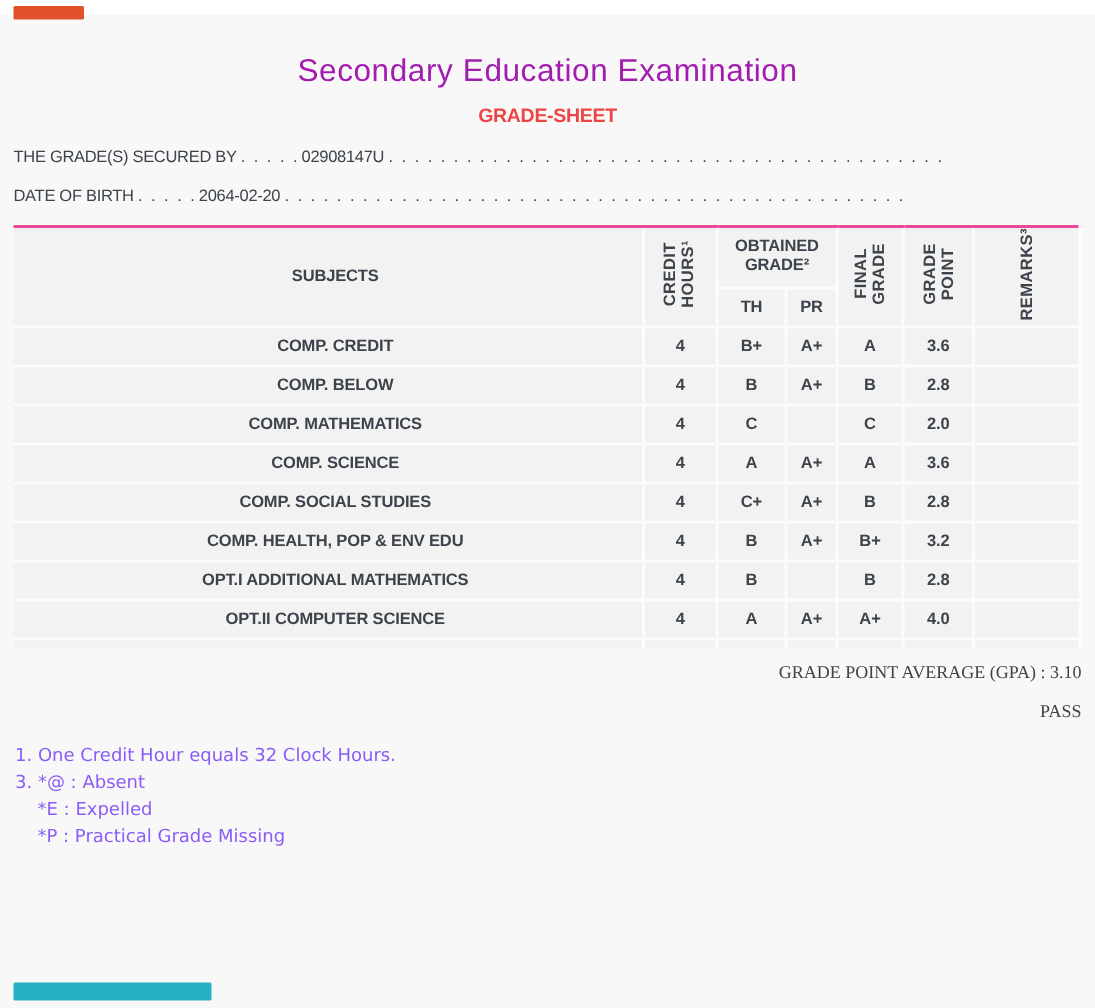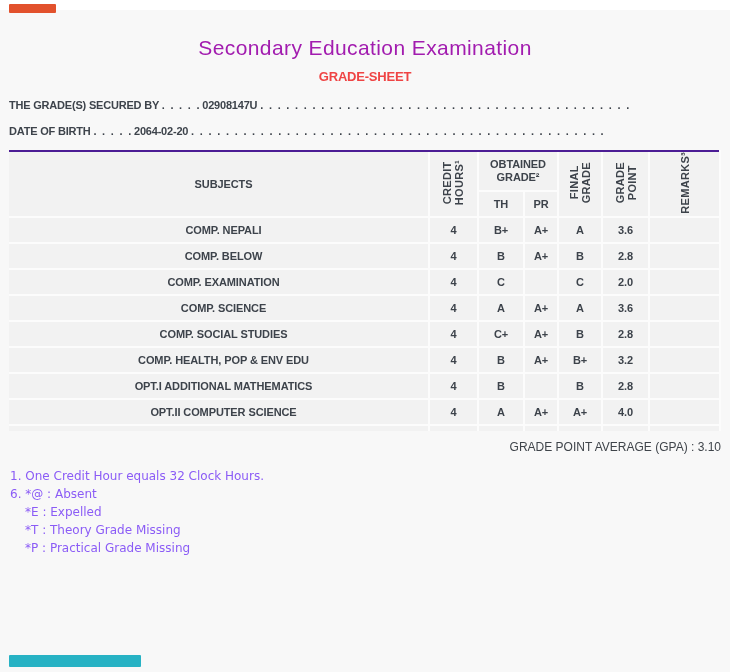--- a/index.html
+++ b/index.html
@@ -21,52 +21,52 @@
     font-size:21px; font-weight:400; letter-spacing:0.4px;
   }
   .subtitle {
     margin-top:9px; text-align:center;
     font-size:13px; font-weight:700; letter-spacing:-0.2px; color:#ef4444;
   }
 
   .statements { margin-top:8px; }
   .statement {
     height:26px; line-height:26px; white-space:nowrap; overflow:hidden;
-    font-size:11px; font-weight:700; letter-spacing:-0.2px; color:#3d434b;
+    font-size:11px; font-weight:400; letter-spacing:-0.2px; color:#3d434b;
   }
   .dots { word-spacing:3px; }
 
   table.grade-table {
     width:712px; border-collapse:collapse; table-layout:fixed; margin-top:6px;
   }
   .grade-table th, .grade-table td {
     background:#f2f2f2; border-bottom:2px solid #fcfcfc;
     font-size:11px; font-weight:700; color:#3d434b;
     padding:0; text-align:center; vertical-align:middle;
     letter-spacing:-0.1px;
   }
-  .grade-table thead tr.hrow1 > th { border-top:2px solid #4c1d95; }
+  .grade-table thead tr.hrow1 > th { border-top:2px solid #ec4899; }
   .grade-table .sep-left { border-left:2px solid #fcfcfc; }
   .grade-table .sep-right { border-right:2px solid #fcfcfc; }
   .grade-table .hrow1 { height:38px; }
   .grade-table .hrow2 { height:24px; }
   .grade-table td { height:24px; }
   .grade-table tr.tail-row td { height:5px; border-bottom:none; }
   .subject-col { text-align:center; padding-left:10px !important; letter-spacing:-0.2px; }
   .vtext {
     writing-mode:vertical-rl; transform:rotate(180deg);
     display:inline-block; line-height:12px; letter-spacing:0.3px;
     white-space:nowrap;
   }
   .vtext span { display:block; }
   .two-line { line-height:13px; }
 
   .summary {
     width:712px; text-align:right; margin-top:8px;
-    font-family:Liberation Sans, sans-serif; font-size:12px; color:#3f444a;
+    font-family:Liberation Serif, serif; font-size:12px; color:#3f444a;
   }
   .summary .gpa-line { line-height:16px; }
   .summary .result-line { line-height:16px; margin-top:10px; }
 
   .footnotes {
     margin-top:12px; padding-left:1px;
     font-family:"DejaVu Sans", sans-serif; font-size:12px; color:#8b5cf6;
   }
   .footnote-item { line-height:18px; }
   .footnote-item.indent { padding-left:15px; }
@@ -127,39 +127,39 @@
           <span class="vtext">REMARKS³</span>
         </th>
       </tr>
       <tr class="hrow2">
         <th class="sep-left">TH</th>
         <th class="sep-left">PR</th>
       </tr>
     </thead>
     <tbody>
       <tr>
-        <td class="subject-col">COMP. NEPALI</td>
+        <td class="subject-col">COMP. CREDIT</td>
         <td class="sep-left">4</td>
         <td class="sep-left">B+</td>
         <td class="sep-left">A+</td>
         <td class="sep-left">A</td>
         <td class="sep-left">3.6</td>
         <td class="sep-left sep-right"></td>
       </tr>
       <tr>
         <td class="subject-col">COMP. BELOW</td>
         <td class="sep-left">4</td>
         <td class="sep-left">B</td>
         <td class="sep-left">A+</td>
         <td class="sep-left">B</td>
         <td class="sep-left">2.8</td>
         <td class="sep-left sep-right"></td>
       </tr>
       <tr>
-        <td class="subject-col">COMP. EXAMINATION</td>
+        <td class="subject-col">COMP. MATHEMATICS</td>
         <td class="sep-left">4</td>
         <td class="sep-left">C</td>
         <td class="sep-left"></td>
         <td class="sep-left">C</td>
         <td class="sep-left">2.0</td>
         <td class="sep-left sep-right"></td>
       </tr>
       <tr>
         <td class="subject-col">COMP. SCIENCE</td>
         <td class="sep-left">4</td>
@@ -212,25 +212,25 @@
         <td class="sep-left"></td>
         <td class="sep-left"></td>
         <td class="sep-left"></td>
         <td class="sep-left sep-right"></td>
       </tr>
     </tbody>
   </table>
 
   <div class="summary">
     <div class="gpa-line">GRADE POINT AVERAGE (GPA) : 3.10</div>
+    <div class="result-line">PASS</div>
   </div>
 
   <div class="footnotes">
     <div class="footnote-item">1. One Credit Hour equals 32 Clock Hours.</div>
-    <div class="footnote-item">6. *@ : Absent</div>
+    <div class="footnote-item">3. *@ : Absent</div>
     <div class="footnote-item indent">*E : Expelled</div>
-    <div class="footnote-item indent">*T : Theory Grade Missing</div>
     <div class="footnote-item indent">*P : Practical Grade Missing</div>
   </div>
 
 </div>
 
 <div class="accent-bar bottom" style="background: rgb(39, 178, 196);"></div>
 
 </body></html>

